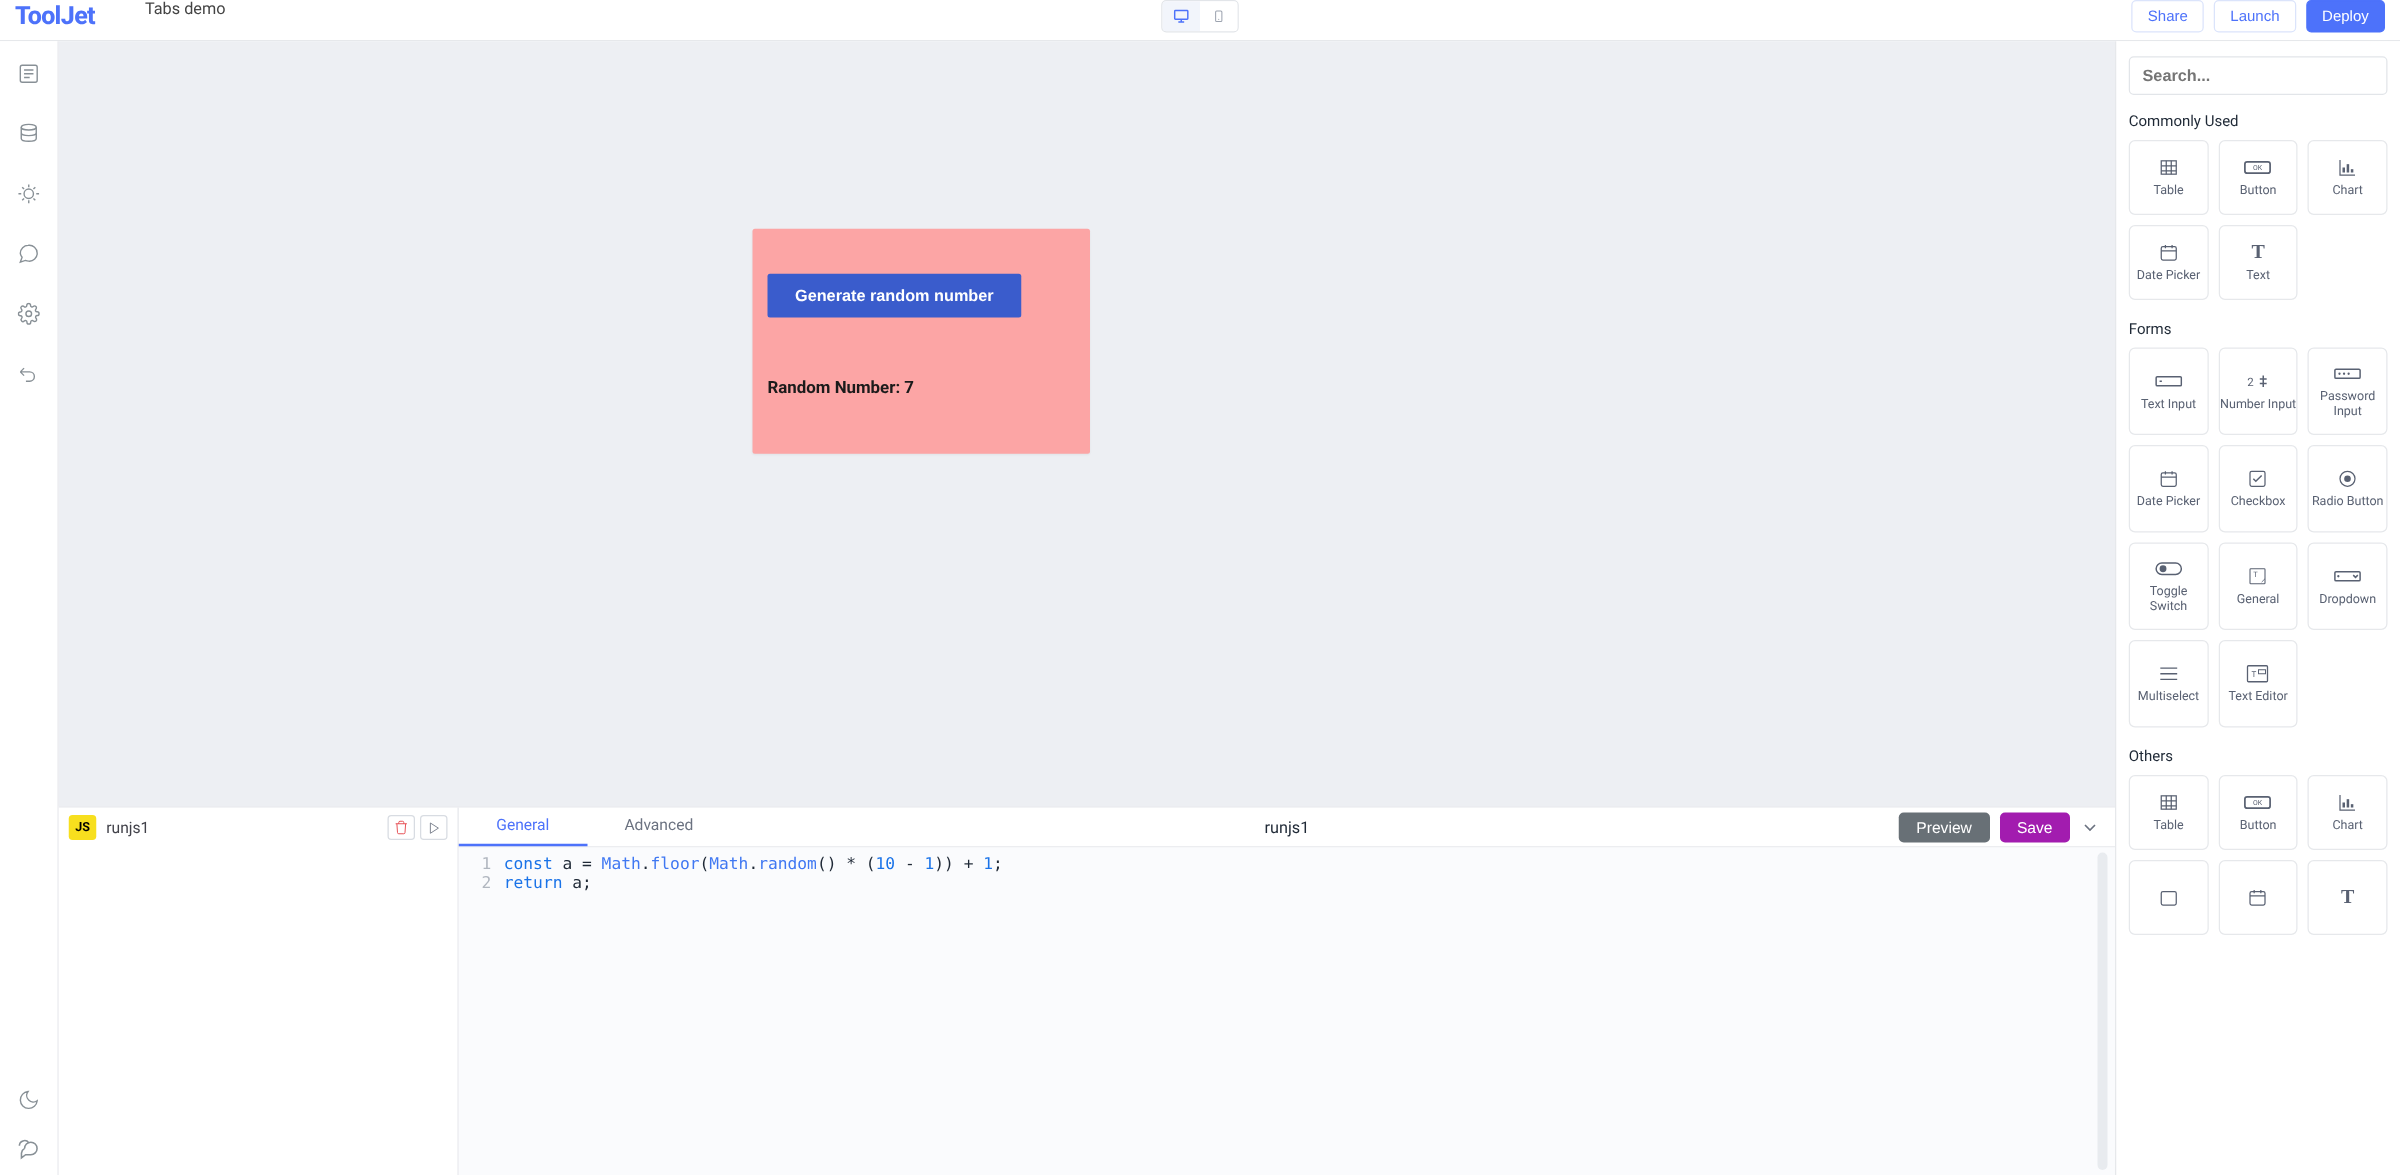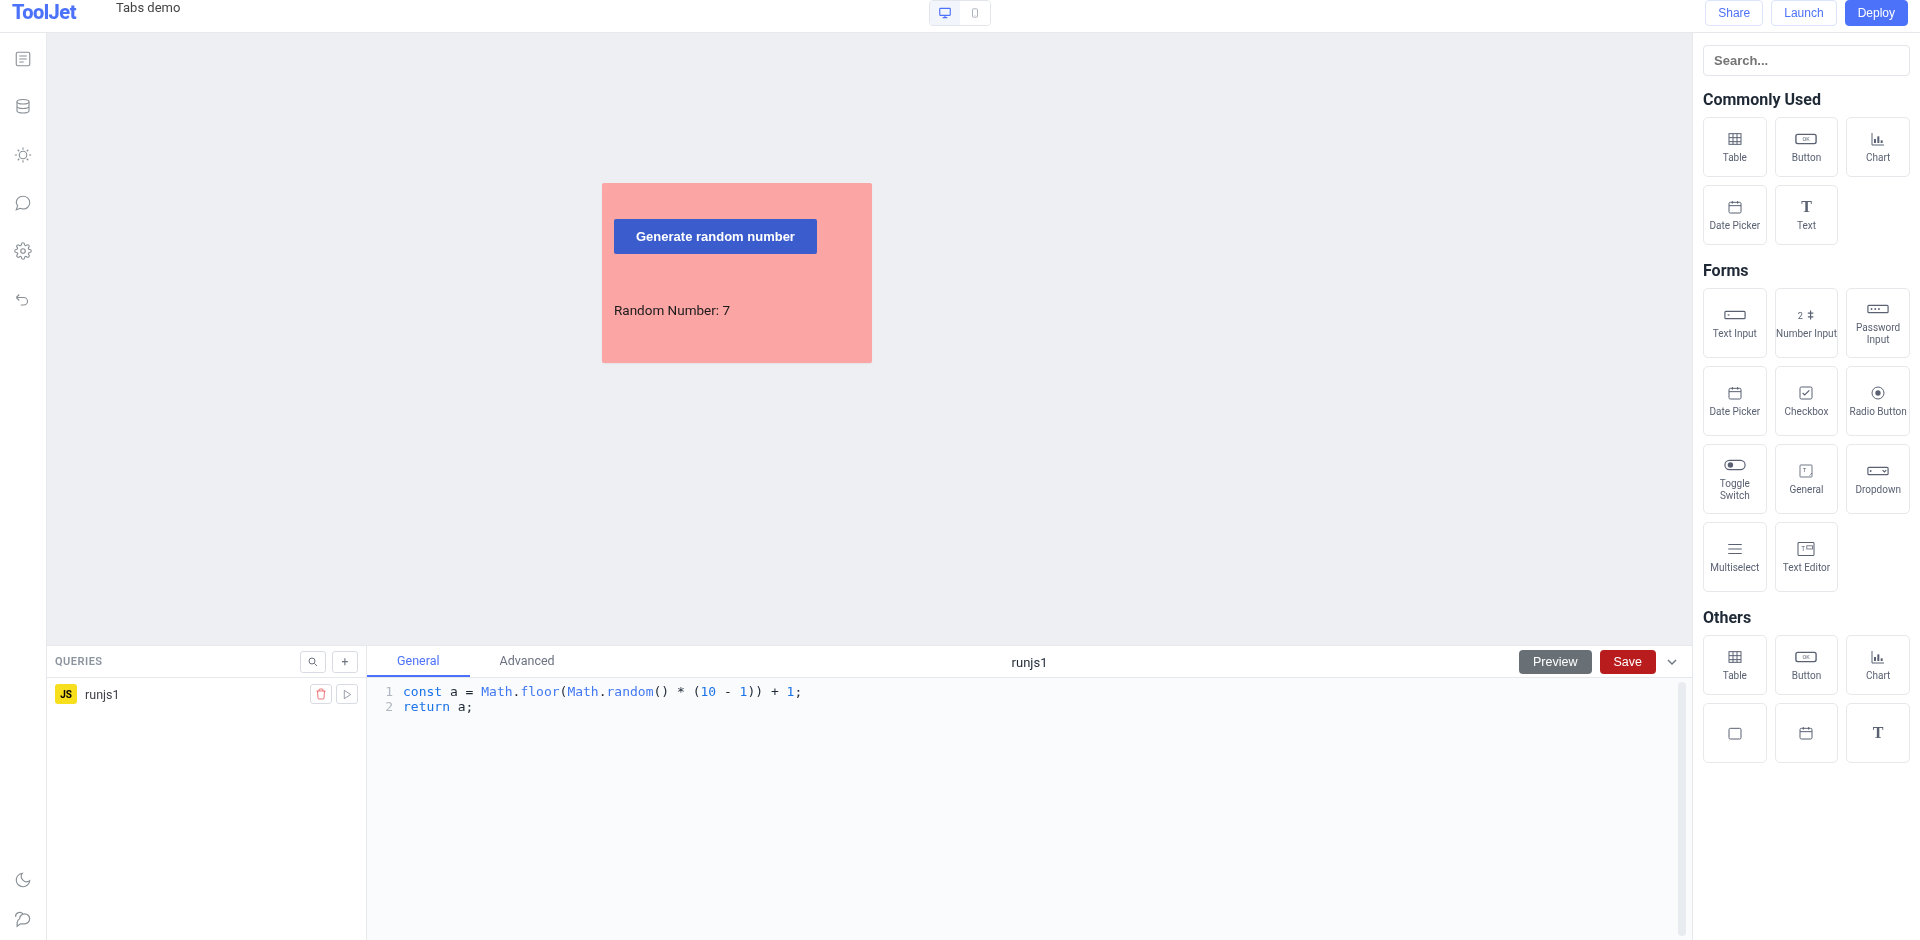--- a/index.html
+++ b/index.html
@@ -24,21 +24,21 @@
 
 .left-rail { width: 47px; background: #fff; border-right: 1px solid #e6e8eb; display: flex; flex-direction: column; align-items: center; padding-top: 16px; gap: 28px; position: relative; }
 .rail-icon { width: 20px; height: 20px; color: #889096; display:flex; align-items:center; justify-content:center; }
 .left-rail .bottom { position: absolute; bottom: 10px; display:flex; flex-direction:column; gap:20px; align-items:center; }
 
 
 .canvas-wrap { flex: 1; display: flex; flex-direction: column; background: #edeff3; position: relative; }
 .canvas { flex: 1; position: relative; }
 .canvas-card { position: absolute; left: 555px; top: 150px; width: 270px; height: 180px; background: #fca5a5; border-radius: 2px; box-shadow: 0 1px 2px rgba(0,0,0,.05); padding: 36px 12px; display:flex; flex-direction:column; align-items:flex-start; }
 .gen-btn { background: #3a5ccc; color: #fff; border: none; padding: 10px 22px; font-size: 13px; font-weight: 600; border-radius: 2px; cursor: pointer; }
-.rand-text { margin-top: 48px; font-weight: 400; font-size: 13.5px; color: #1b1b1b; }
+.rand-text { margin-top: 48px; font-weight: 700; font-size: 13.5px; color: #1b1b1b; }
 
 
 .bottom-panel { height: 295px; display: flex; background: #fff; border-top: 1px solid #e6e8eb; }
 .queries-sidebar { width: 320px; border-right: 1px solid #e6e8eb; display:flex; flex-direction:column; }
 .queries-head { height: 32px; display:flex; align-items:center; padding: 0 8px; border-bottom: 1px solid #e6e8eb; }
 .queries-title { font-size: 11px; font-weight: 600; color: #8b949e; letter-spacing: 0.5px; text-transform: uppercase; }
 .queries-head .actions { margin-left:auto; display:flex; gap:6px; }
 .mini-btn { width: 26px; height: 22px; border:1px solid #d8dce2; border-radius:3px; background:#fff; display:flex; align-items:center; justify-content:center; font-size:12px; color:#6b7280; cursor:pointer; }
 .query-row { display:flex; align-items:center; padding: 6px 8px; gap:8px; }
 .js-badge { width:22px; height:20px; background:#f7df1e; border-radius:3px; font-size:10px; font-weight:700; color:#000; display:flex; align-items:center; justify-content:center; }
@@ -49,37 +49,37 @@
 .row-act svg { color:#6b7280; }
 
 .editor-area { flex:1; display:flex; flex-direction:column; }
 .editor-tabs { height:32px; display:flex; align-items:stretch; border-bottom:1px solid #e6e8eb; position:relative; }
 .etab { padding: 0 30px; display:flex; align-items:center; font-size:12.5px; color:#6b7280; border-bottom:2px solid transparent; cursor:pointer; }
 .etab.active { color:#4d72fa; border-bottom-color:#4d72fa; }
 .editor-name { position:absolute; left:50%; transform:translateX(-50%); top:0; height:32px; display:flex; align-items:center; font-size:13px; color:#1f2936; }
 .editor-right { margin-left:auto; display:flex; align-items:center; gap:8px; padding-right:8px; }
 .ebtn { padding:5px 14px; border-radius:4px; font-size:12.5px; border:none; cursor:pointer; }
 .ebtn-preview { background:#687076; color:#fff; }
-.ebtn-save { background:#b91c1c; color:#fff; }
+.ebtn-save { background:#a21caf; color:#fff; }
 .chev { color:#6b7280; margin-right:4px; }
 
 .code { flex:1; background:#fafbfd; font-family: ui-monospace, Menlo, Consolas, monospace; font-size:13px; padding:6px 0; position:relative; }
 .code-line { display:flex; }
 .gutter { width:36px; text-align:right; padding-right:10px; color:#b0b6bf; user-select:none; }
 .ln { white-space: pre; }
 .kw { color:#1a73e8; }
 .cls { color:#4078f2; }
 .fn { color:#4078f2; }
 .num { color:#1a73e8; }
 .code-scroll { position:absolute; right:6px; top:4px; bottom:4px; width:8px; background:#e8ebef; border-radius:4px; }
 
 
 .right-panel { width: 228px; border-left:1px solid #e6e8eb; background:#fff; display:flex; flex-direction:column; padding: 12px 10px; overflow-y:auto; }
 .search { width:100%; border:1px solid #e2e5e9; border-radius:4px; padding:7px 10px; font-size:13px; color:#9aa1aa; margin-bottom:14px;font-weight:bold; }
-.sect-title { font-size:16px; font-weight:700; color:#1f2936; margin-bottom:8px; }
+.sect-title { font-size:12px; font-weight:400; color:#1f2936; margin-bottom:8px; }
 .comp-grid { display:grid; grid-template-columns: repeat(3, 1fr); gap:8px; margin-bottom:16px; }
 .comp { border:1px solid #e6e8eb; border-radius:5px; height:60px; display:flex; flex-direction:column; align-items:center; justify-content:center; gap:4px; cursor:grab; }
 .comp.tall { height:70px; }
 .comp-icon { width:22px; height:18px; color:#596172; display:flex; align-items:center; justify-content:center; }
 .comp-label { font-size:10px; color:#596172; text-align:center; line-height:1.2; }
 
 svg { display:block; }
 </style>
 </head>
 <body>
@@ -167,34 +167,20 @@
       <div class="canvas-card">
         <button class="gen-btn">Generate random number</button>
         <div class="rand-text">
           <span>Random Number: </span><span>7</span>
         </div>
       </div>
     </div>
 
     <div class="bottom-panel">
       <div class="queries-sidebar">
-        <div class="queries-head">
-          <span class="queries-title">QUERIES</span>
-          <div class="actions">
-            <div class="mini-btn">
-                <svg width="12" height="12" viewBox="0 0 24 24">
-                  <circle cx="10" cy="10" r="6" fill="none" stroke="currentColor" stroke-width="2"></circle>
-                  <path d="M20 20l-5-5" stroke="currentColor" stroke-width="2"></path>
-                </svg>
-              </div>
-            <div class="mini-btn">
-                <span>+</span>
-              </div>
-          </div>
-        </div>
         <div class="query-row">
           <span class="js-badge">JS</span>
           <span class="query-name">runjs1</span>
           <div class="row-actions">
             <div class="row-act danger">
                 <svg width="12" height="12" viewBox="0 0 24 24">
                   <path d="M3 6h18M8 6V4a2 2 0 012-2h4a2 2 0 012 2v2M19 6l-1 14a2 2 0 01-2 2H8a2 2 0 01-2-2L5 6" fill="none" stroke="currentColor" stroke-width="1.5"></path>
                 </svg>
               </div>
             <div class="row-act">

